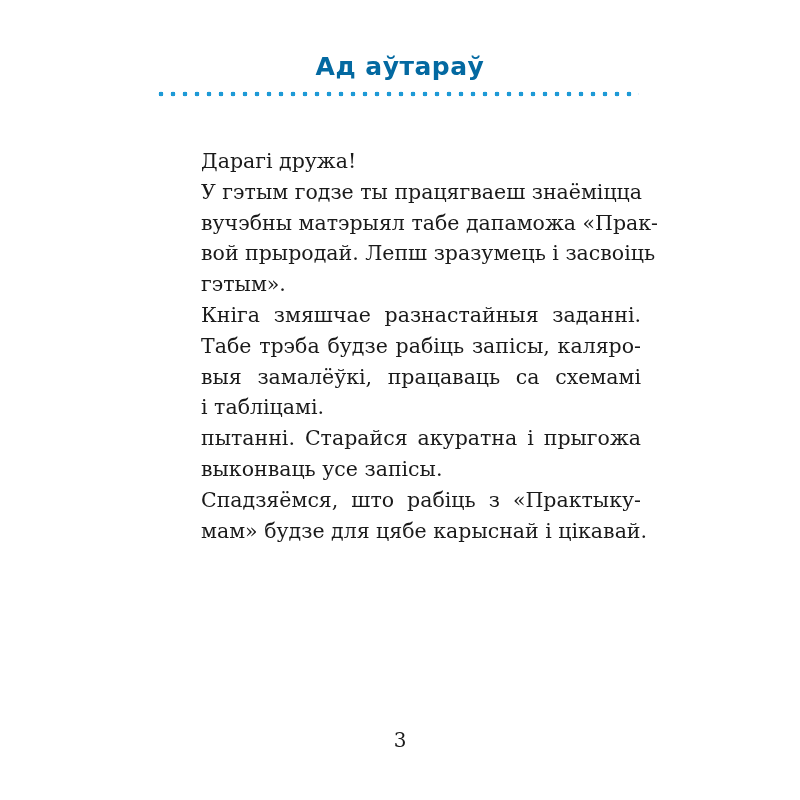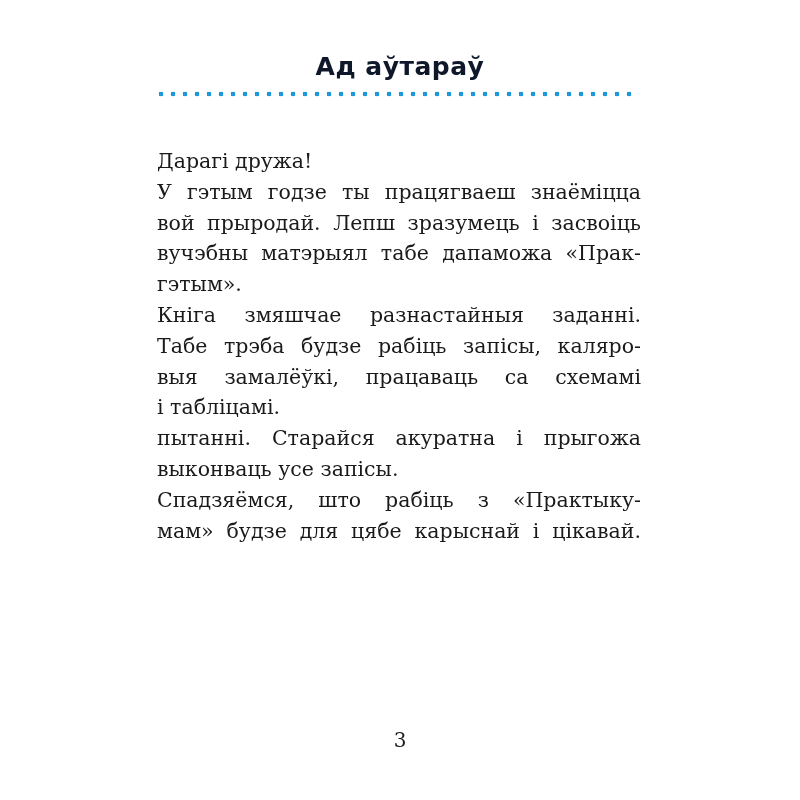--- a/index.html
+++ b/index.html
@@ -18,21 +18,21 @@
     .title {
       position: absolute;
       top: 52px;
       left: 0;
       width: 800px;
       text-align: center;
       font-family: "DejaVu Sans", sans-serif;
       font-weight: bold;
       font-size: 25px;
       letter-spacing: 0.5px;
-      color: #0f172a;
+      color: #0369a1;
     }
     .dotline {
       position: absolute;
       top: 91px;
       left: 155px;
       width: 484px;
       height: 6px;
       background-image: radial-gradient(circle, #1e9ad6 2.2px, transparent 2.6px);
       background-size: 12px 6px;
       background-repeat: repeat-x;
@@ -44,20 +44,21 @@
       width: 484px;
       font-size: 20.5px;
       line-height: 30.8px;
     }
     .body-text .line {
       display: block;
       white-space: nowrap;
       text-align: justify;
       text-align-last: justify;
       height: 30.8px;
+      margin-left: 44px;
     }
     .body-text .line.last {
       text-align-last: left;
     }
     .page-number {
       position: absolute;
       top: 728px;
       left: 0;
       width: 800px;
       text-align: center;
@@ -66,22 +67,22 @@
   </style>
 </head>
 <body>
 
 <div class="title">Ад аўтараў</div>
 <div class="dotline"></div>
 
 <div class="body-text">
   <span class="line last" style="padding-left: 0px;">Дарагі дружа!</span>
   <span class="line" style="padding-left: 0px;">У гэтым годзе ты працягваеш знаёміцца</span>
+  <span class="line">вучэбны матэрыял табе дапаможа «Прак-</span>
   <span class="line">вой прыродай. Лепш зразумець і засвоіць</span>
-  <span class="line">вучэбны матэрыял табе дапаможа «Прак-</span>
   <span class="line last">гэтым».</span>
   <span class="line" style="padding-left: 0px;">Кніга змяшчае разнастайныя заданні.</span>
   <span class="line">Табе трэба будзе рабіць запісы, каляро-</span>
   <span class="line">выя замалёўкі, працаваць са схемамі</span>
   <span class="line last">і табліцамі.</span>
   <span class="line">пытанні. Старайся акуратна і прыгожа</span>
   <span class="line last">выконваць усе запісы.</span>
   <span class="line" style="padding-left: 0px;">Спадзяёмся, што рабіць з «Практыку-</span>
   <span class="line">мам» будзе для цябе карыснай і цікавай.</span>
 </div>

